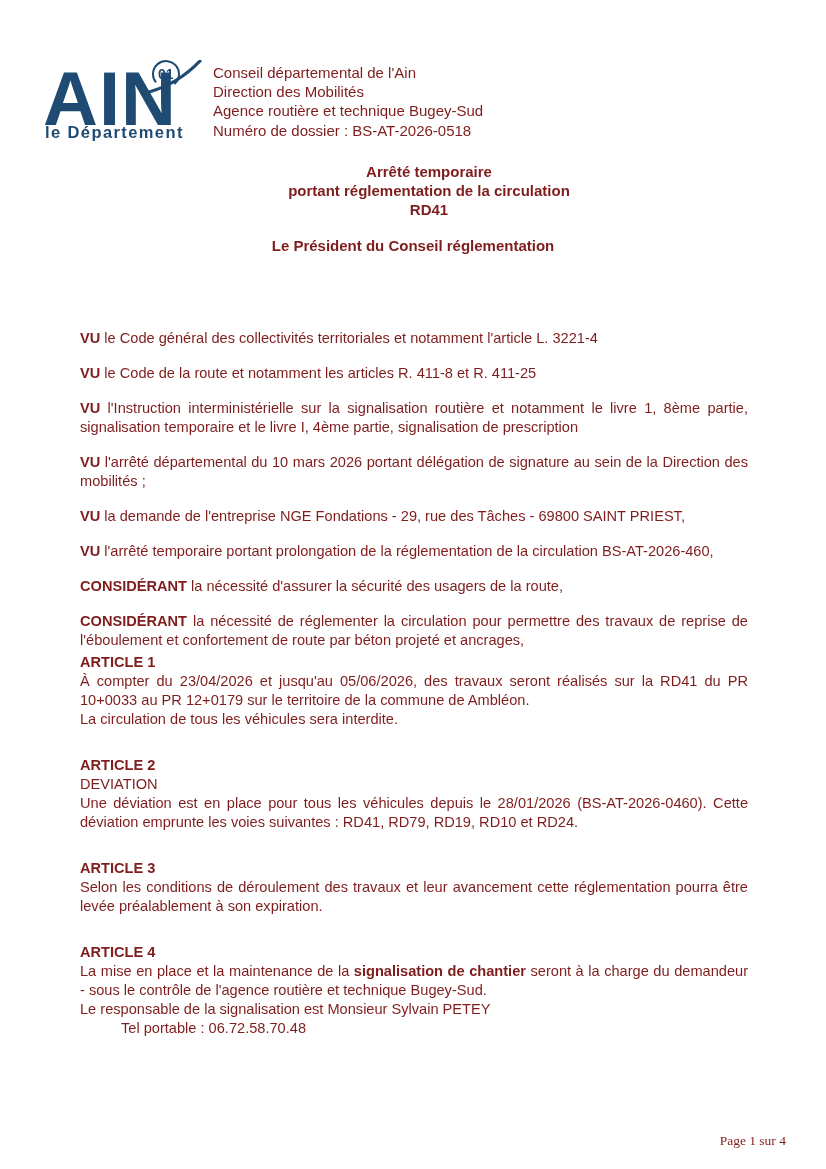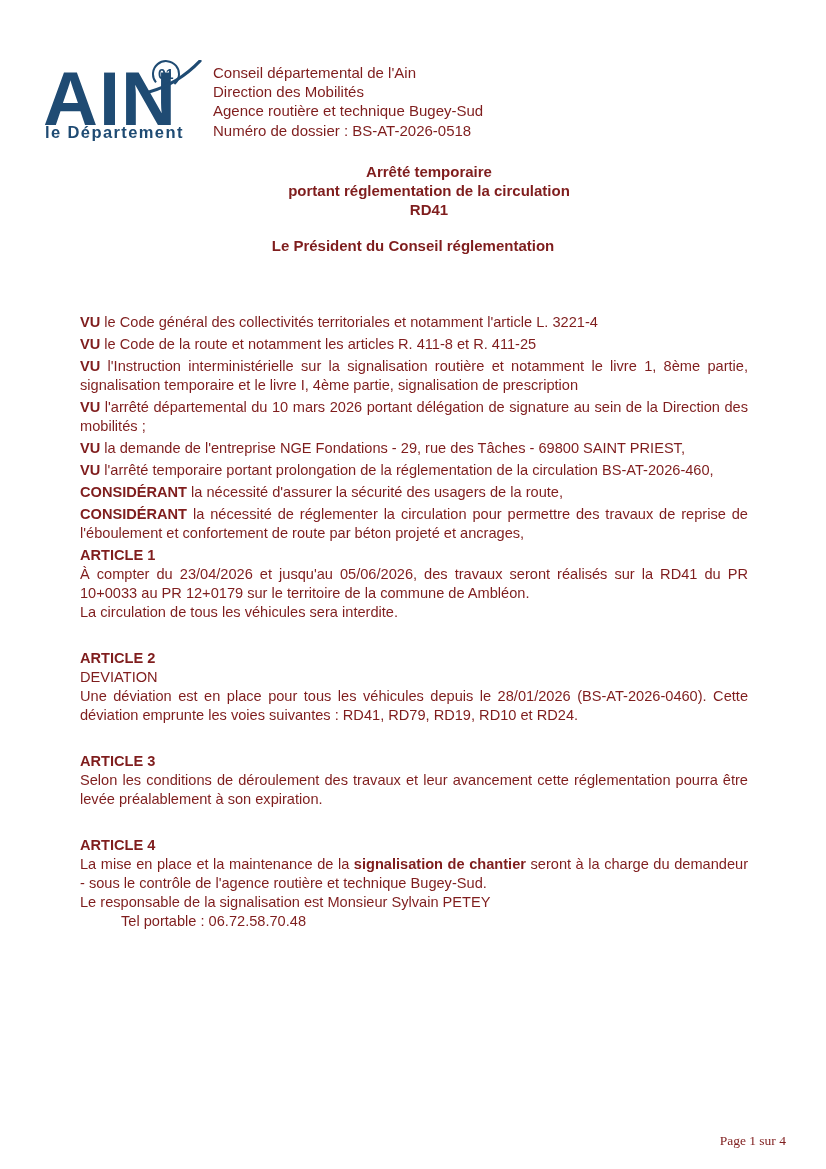--- a/index.html
+++ b/index.html
@@ -25,21 +25,21 @@
   .title-block {
     position: absolute; top: 162px; left: 0; width: 100%;
     text-align: center; font-weight: bold; font-size: 15px; line-height: 19.2px; margin-left: 16px;
   }
   .issuer {
     position: absolute; top: 236px; left: 0; width: 100%;
     text-align: center; font-weight: bold; font-size: 15px;
   }
   
   .content { position: absolute; left: 80px; top: 313px; width: 668px; }
-  .preamble p { margin: 0 0 3px 0; text-align: justify; }
+  .preamble p { margin: 16px 0 3px 0; text-align: justify; }
   .preamble b { font-weight: bold; }
   .decree {
     text-align: center; font-size: 19px; line-height: 24px; font-weight: bold;
     text-decoration: underline; margin: 17px 0 25px 0; letter-spacing: 0.5px;
   }
   .articles section { margin-top: 27px; }
   .articles section:first-child { margin-top: 0; }
   .articles h2 { font-size: inherit; line-height: inherit; font-weight: bold; margin: 0; }
   .articles p { margin: 0; text-align: justify; }
   .articles p.indent { padding-left: 41px; }

